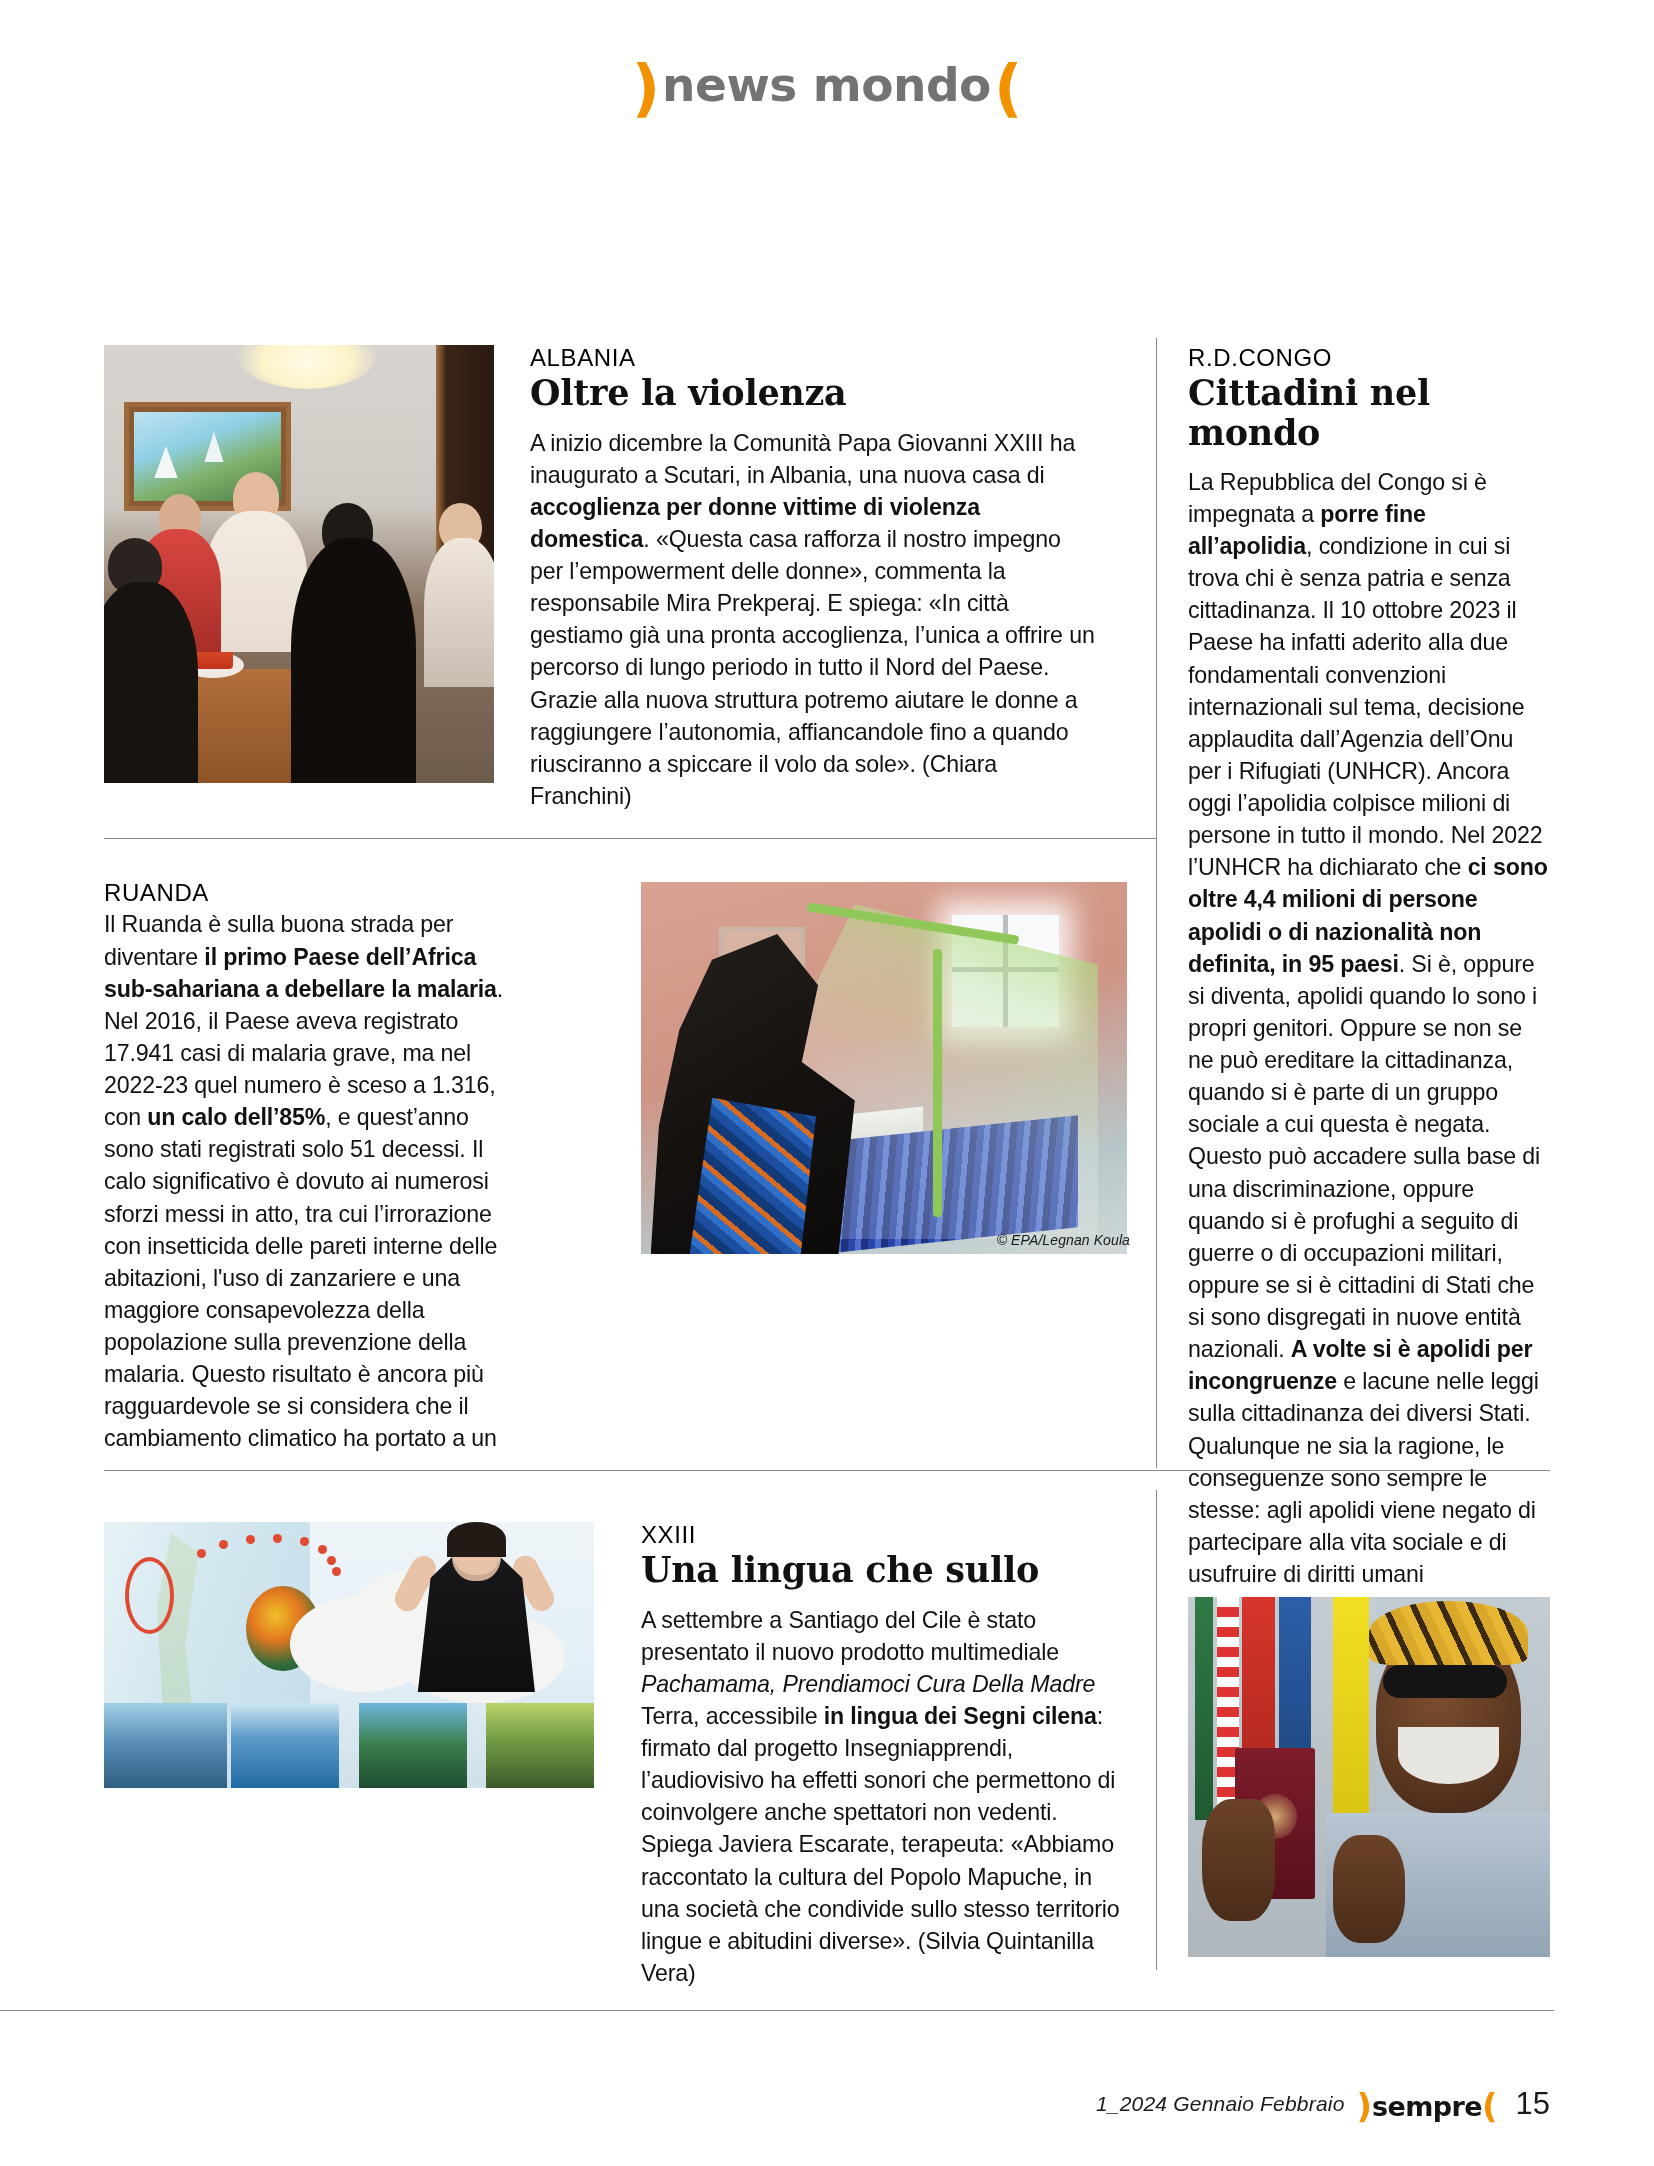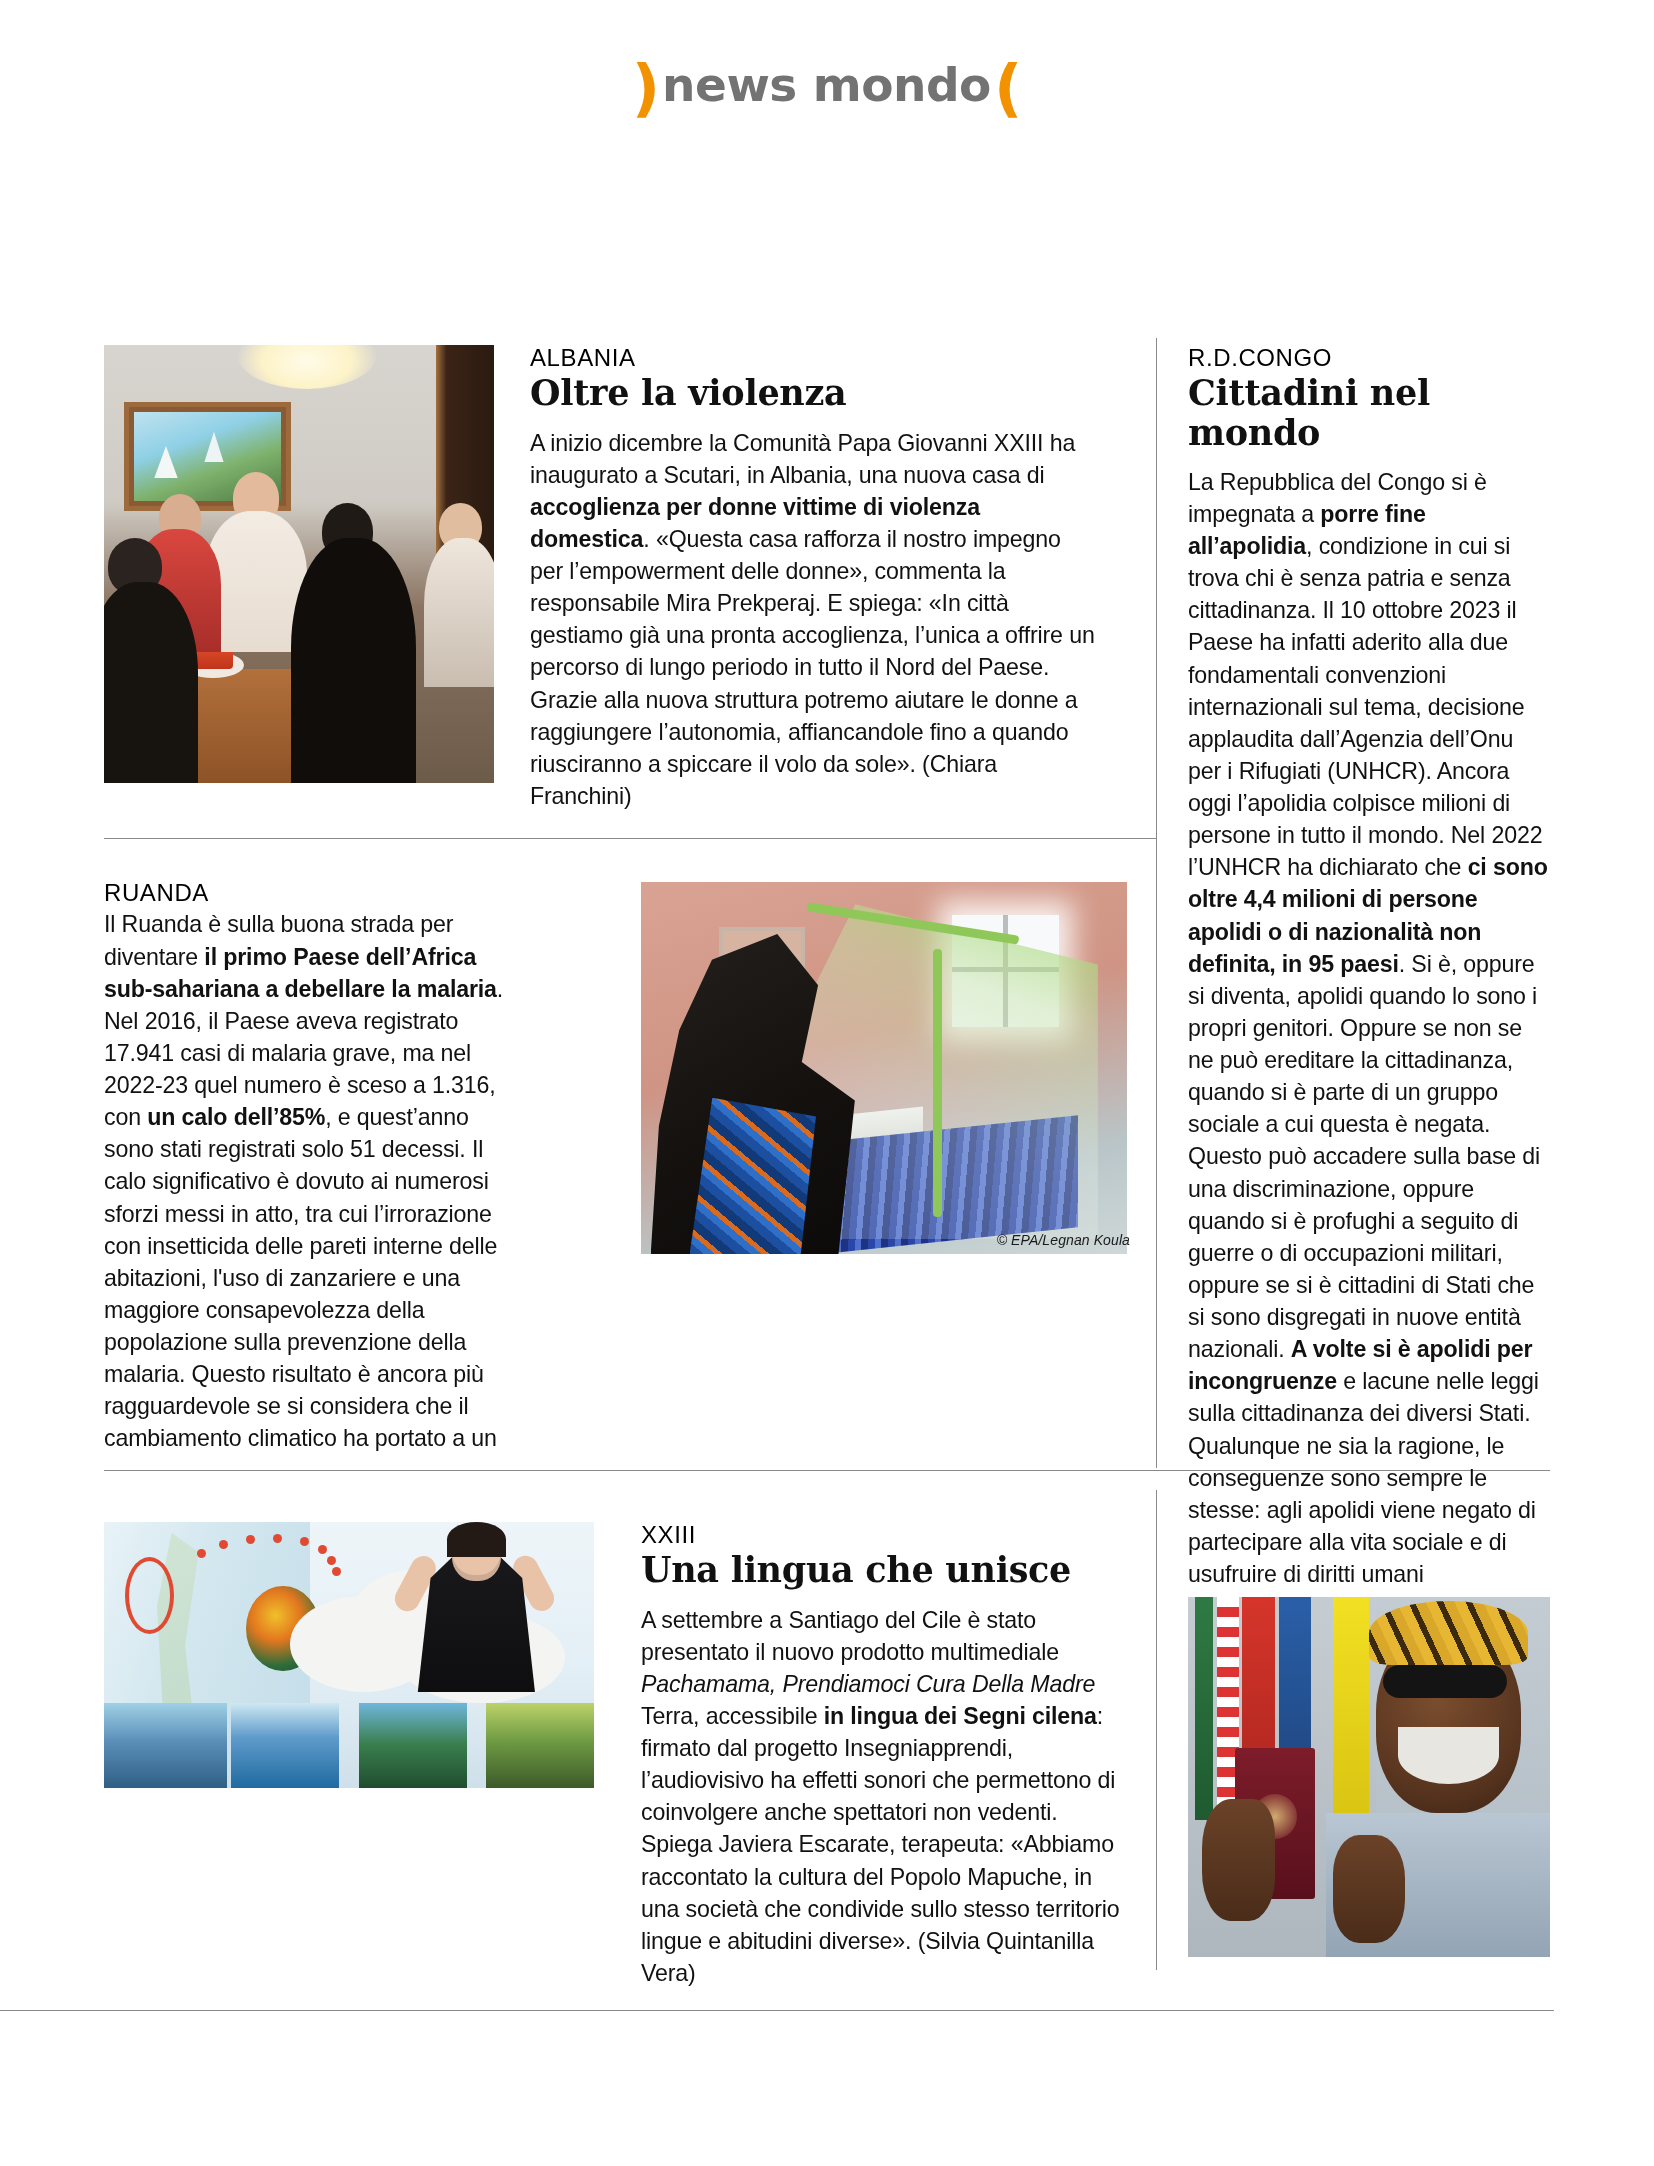--- a/index.html
+++ b/index.html
@@ -436,21 +436,21 @@
     <div class="cl-woman-head"></div>
     <div class="cl-woman-hair"></div>
     <div class="cl-photo cl-p1"></div>
     <div class="cl-photo cl-p2"></div>
     <div class="cl-photo cl-p3"></div>
     <div class="cl-photo cl-p4"></div>
   </div>
 
   <div style="position:absolute; left:641px; top:1522px; width:480px;">
     <div class="kicker">XXIII</div>
-    <h2 class="headline">Una lingua che unisce</h2>
+    <h2 class="headline">Una lingua che sullo</h2>
     <p class="body-text"><span>A settembre a Santiago del Cile è stato presentato il nuovo prodotto multimediale </span><span class="bi">Pachamama, Prendiamoci Cura Della Madre</span><span> Terra, accessibile </span><b>in lingua dei Segni cilena</b><span>: firmato dal progetto Insegniapprendi, l’audiovisivo ha effetti sonori che permettono di coinvolgere anche spettatori non vedenti. Spiega Javiera Escarate, terapeuta: «Abbiamo raccontato la cultura del Popolo Mapuche, in una società che condivide sullo stesso territorio lingue e abitudini diverse». (Silvia Quintanilla Vera)</span></p>
   </div>
 
   <div style="position:absolute; left:1188px; top:345px; width:362px;">
     <div class="kicker">R.D.CONGO</div>
     <h2 class="headline">Cittadini nel mondo</h2>
     <p class="body-text"><span>La Repubblica del Congo si è impegnata a </span><b>porre fine all’apolidia</b><span>, condizione in cui si trova chi è senza patria e senza cittadinanza. Il 10 ottobre 2023 il Paese ha infatti aderito alla due fondamentali convenzioni internazionali sul tema, decisione applaudita dall’Agenzia dell’Onu per i Rifugiati (UNHCR). Ancora oggi l’apolidia colpisce milioni di persone in tutto il mondo. Nel 2022 l’UNHCR ha dichiarato che </span><b>ci sono oltre 4,4 milioni di persone apolidi o di nazionalità non definita, in 95 paesi</b><span>. Si è, oppure si diventa, apolidi quando lo sono i propri genitori. Oppure se non se ne può ereditare la cittadinanza, quando si è parte di un gruppo sociale a cui questa è negata. Questo può accadere sulla base di una discriminazione, oppure quando si è profughi a seguito di guerre o di occupazioni militari, oppure se si è cittadini di Stati che si sono disgregati in nuove entità nazionali. </span><b>A volte si è apolidi per incongruenze</b><span> e lacune nelle leggi sulla cittadinanza dei diversi Stati. Qualunque ne sia la ragione, le conseguenze sono sempre le stesse: agli apolidi viene negato di partecipare alla vita sociale e di usufruire di diritti umani fondamentali, dall’istruzione alla sanità, dal lavoro alla libertà di movimento. (Chiara Franchini)</span></p>
   </div>
 
   <div class="photo ph-congo" style="left:1188px; top:1597px; width:362px; height:360px;">
@@ -463,14 +463,21 @@
     <div class="cg-shirt"></div>
     <div class="cg-head"></div>
     <div class="cg-hat"></div>
     <div class="cg-glasses"></div>
     <div class="cg-beard"></div>
     <div class="cg-passport"></div>
     <div class="cg-hand"></div>
     <div class="cg-hand2"></div>
   </div>
 
+  <div class="footer">
+    <span class="footer-issue">1_2024 Gennaio Febbraio</span>
+    <span>
+      <span class="footer-paren">)</span><span class="footer-logo">sempre</span><span class="footer-paren">(</span>
+    </span>
+    <span class="footer-page">15</span>
+  </div>
 
 </div>
 
 </body></html>

